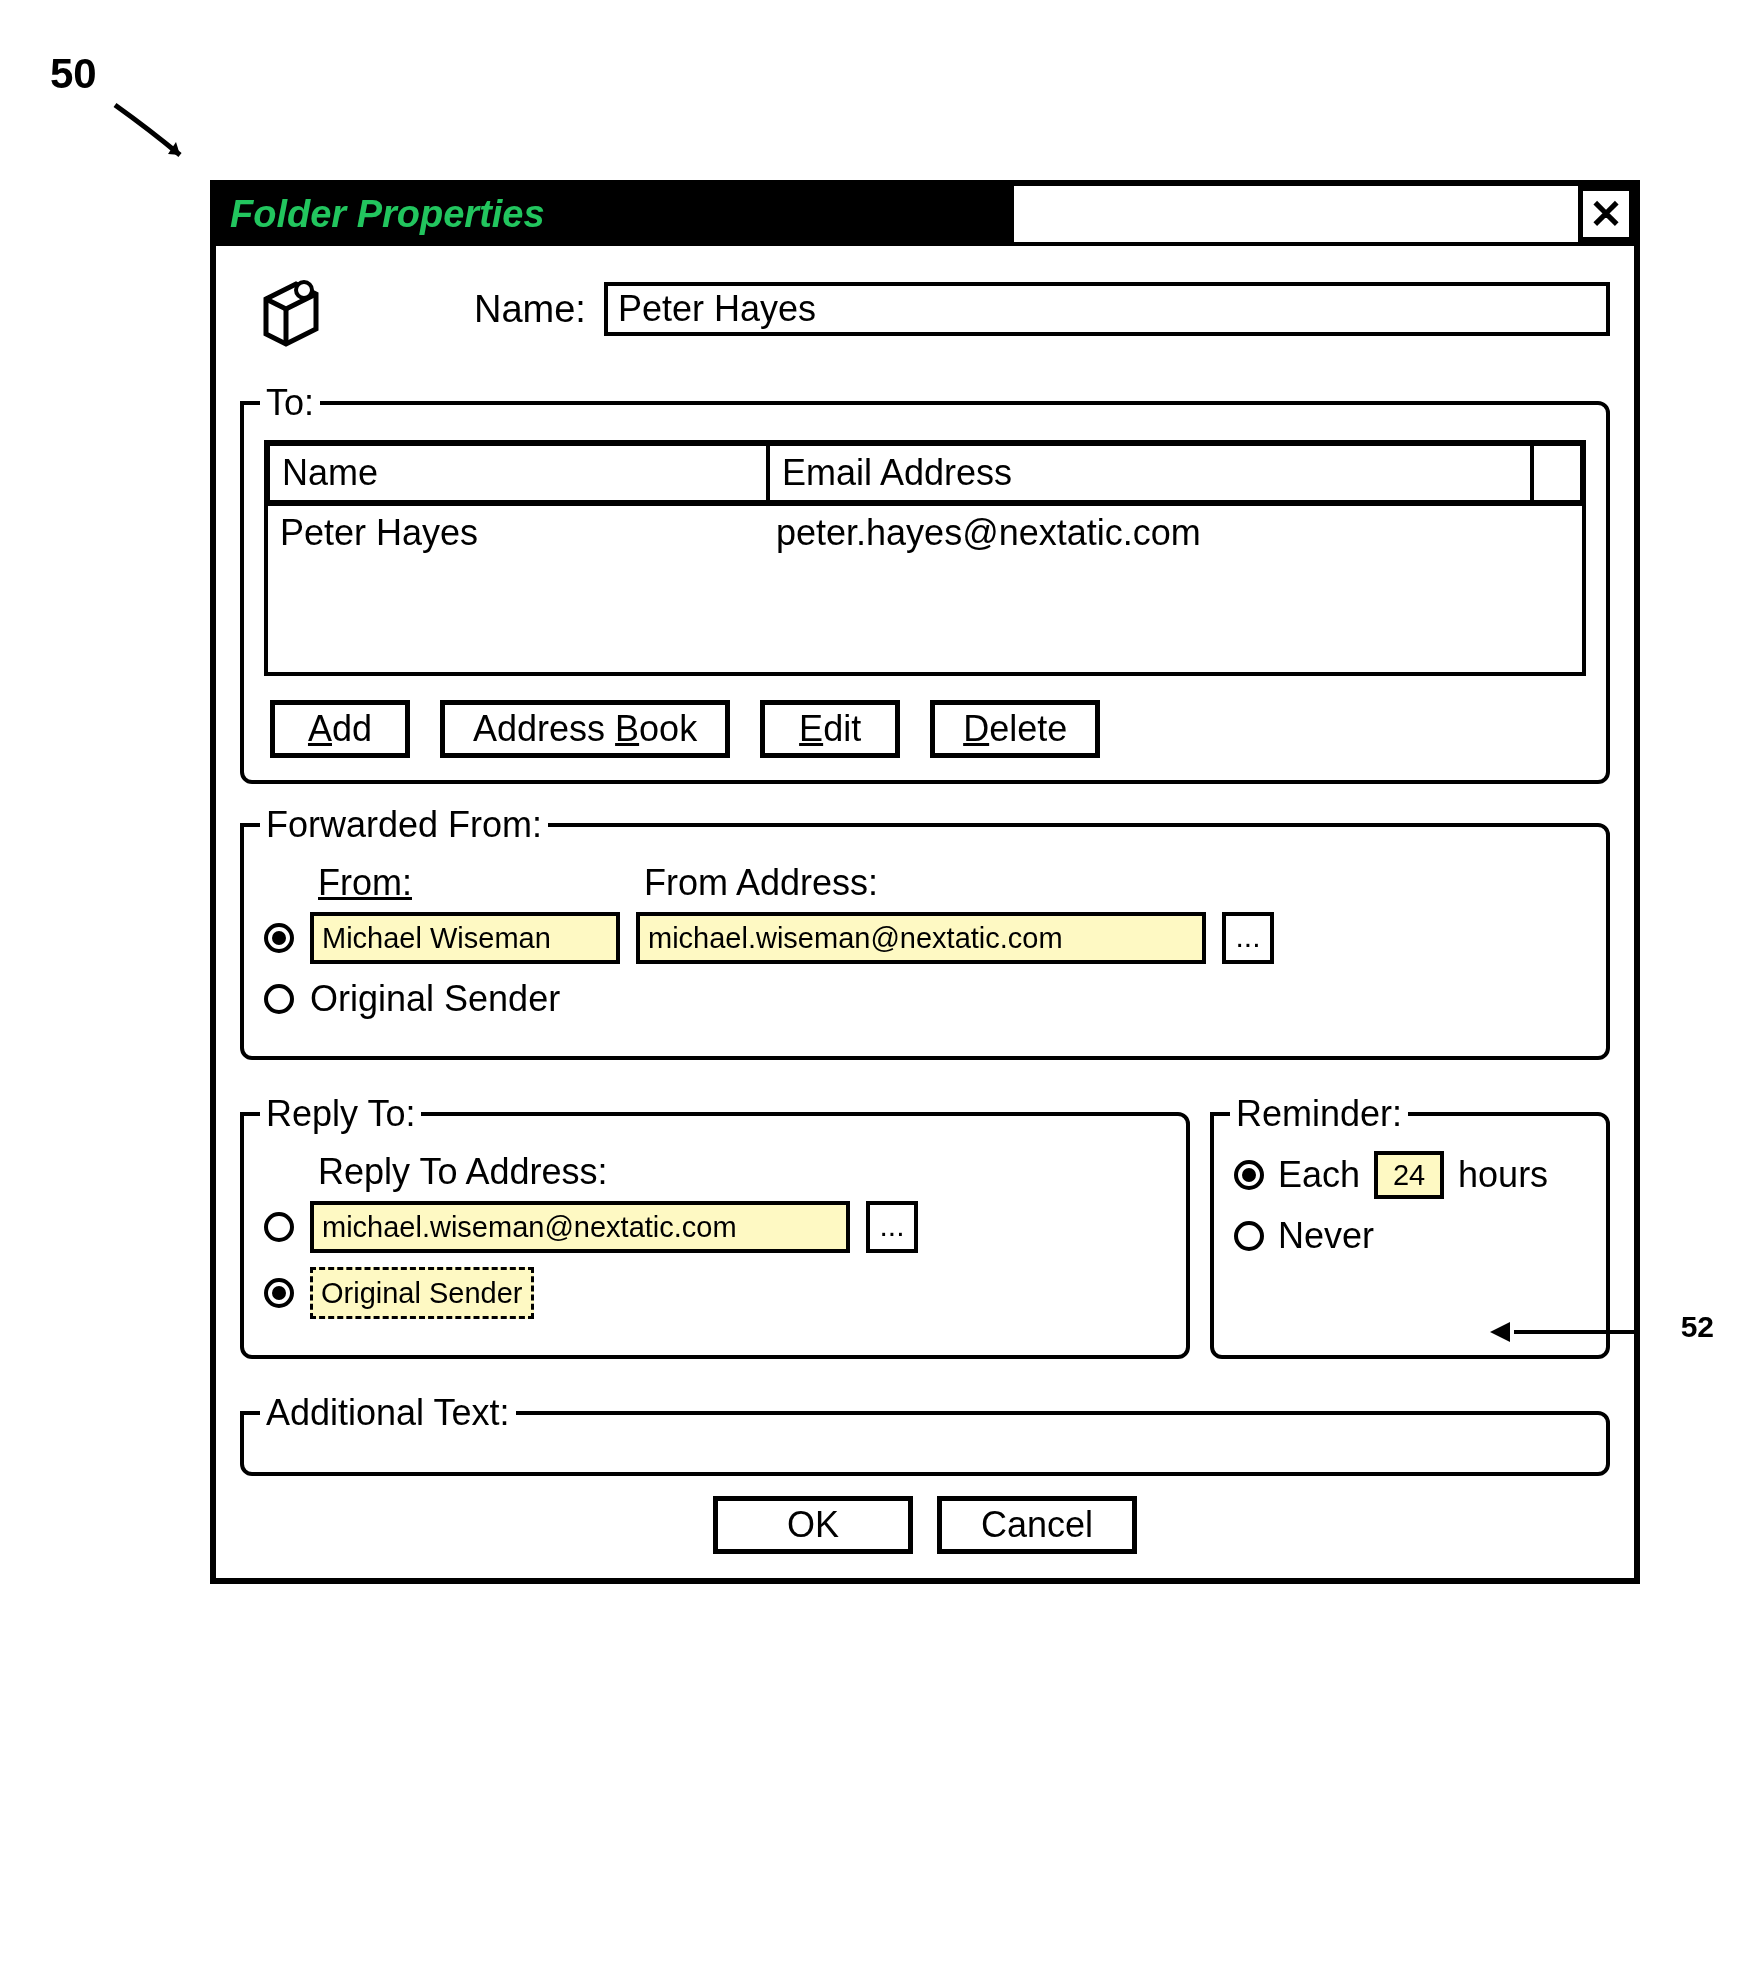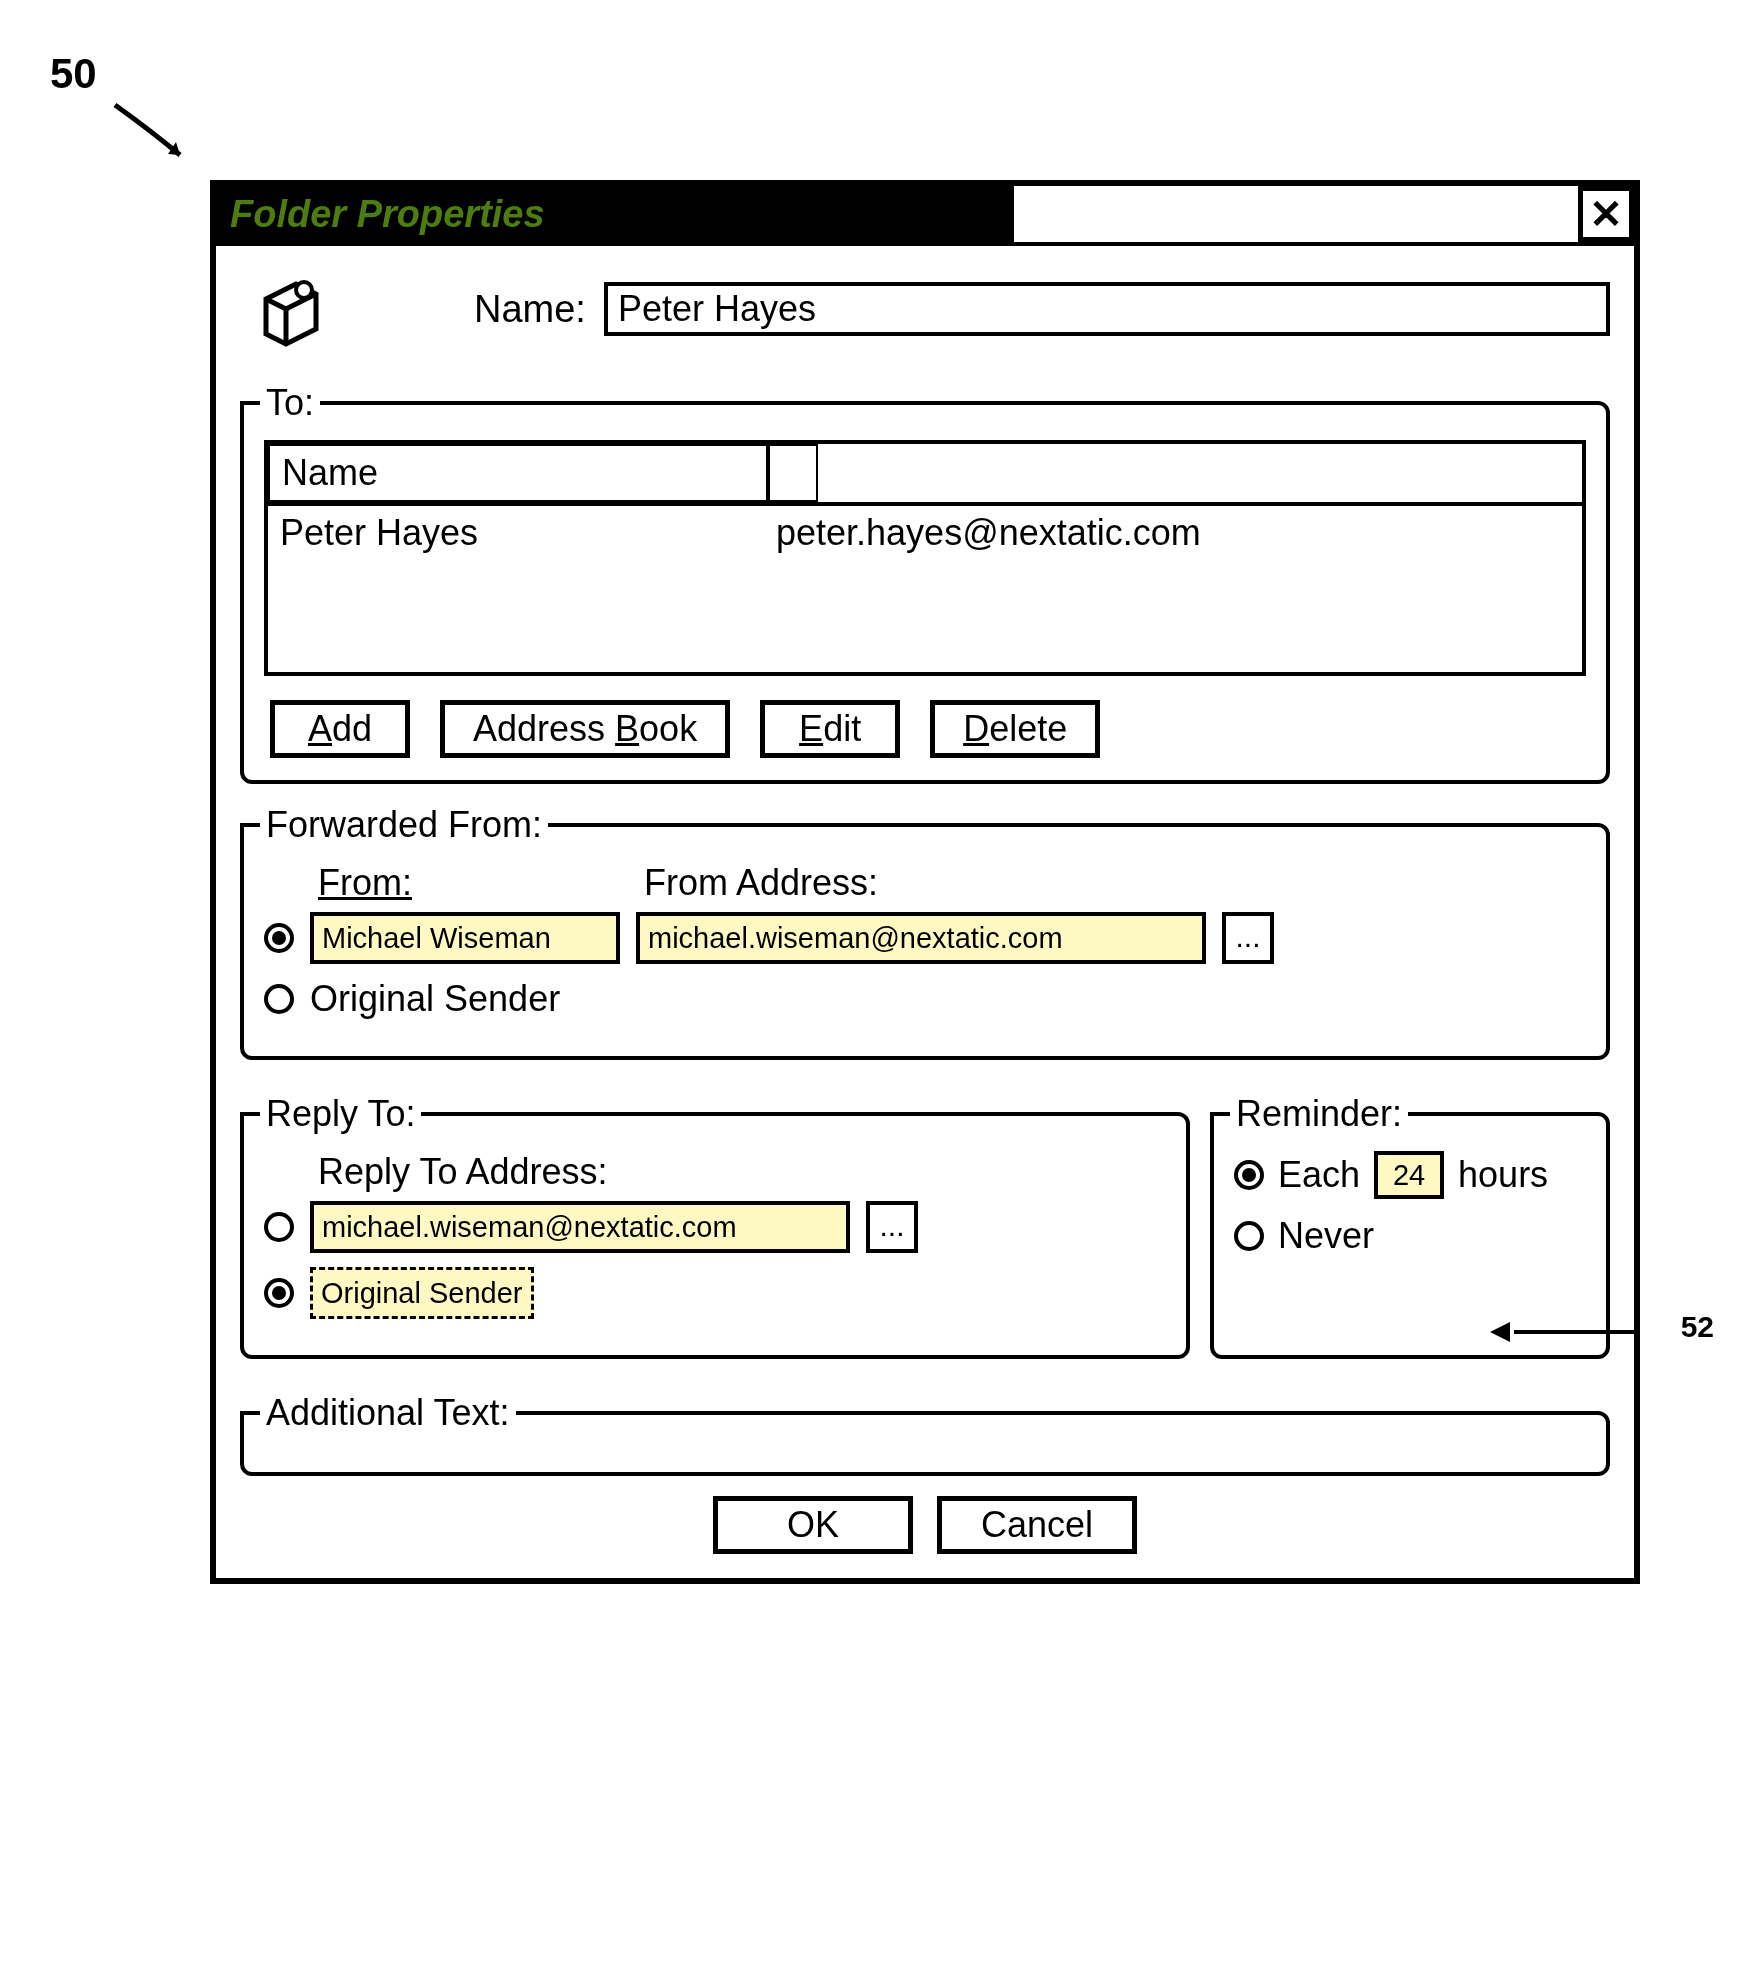--- a/index.html
+++ b/index.html
@@ -56,21 +56,21 @@
   }
   .titlebar {
     height: 56px;
     display: flex;
     align-items: stretch;
   }
   .titlebar-active {
     flex: 0 0 56%;
     background: #000080; 
     background: #000;
-    color: #4d7c0f;
+    color: #22c55e;
     font-weight: bold;
     font-size: 38px;
     padding-left: 14px;
     display: flex;
     align-items: center;
     font-style: italic;
   }
   .titlebar-inactive {
     flex: 1;
     background: #fff;
@@ -266,20 +266,21 @@
       </div>
       <div class="name-label">Name:</div>
       <input class="name-input" value="Peter Hayes" style="">
     </div>
 
     <fieldset class="grp">
       <legend>To:</legend>
       <div class="to-table">
         <div class="to-head">
           <div class="to-h-name">Name</div>
+          <div class="to-h-email">Email Address</div>
           <div class="to-h-spacer"></div>
         </div>
         <div class="to-body">
           <div class="to-b-name">Peter Hayes</div>
           <div class="to-b-email">peter.hayes@nextatic.com</div>
         </div>
       </div>
       <div class="to-buttons">
         <div class="btn">
             <span><span class="ul">A</span><span id="addrest">dd</span></span>

